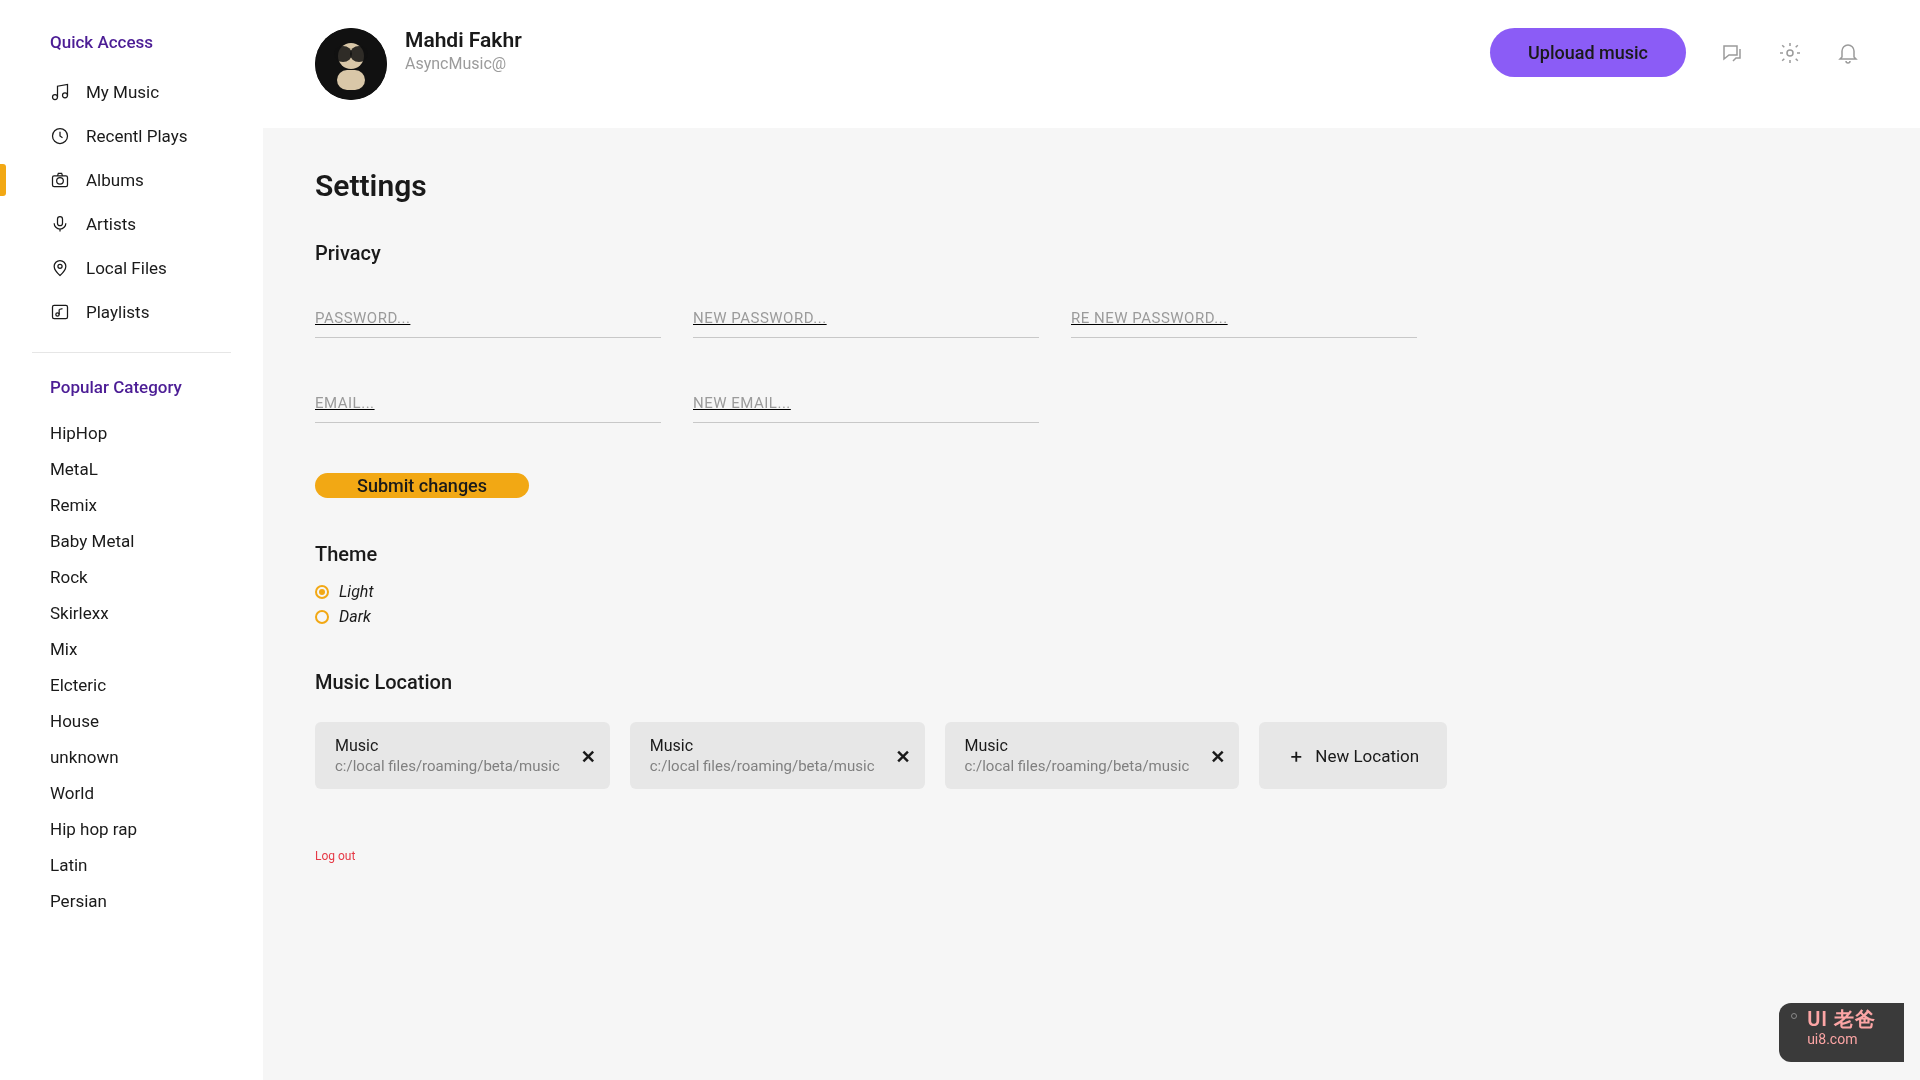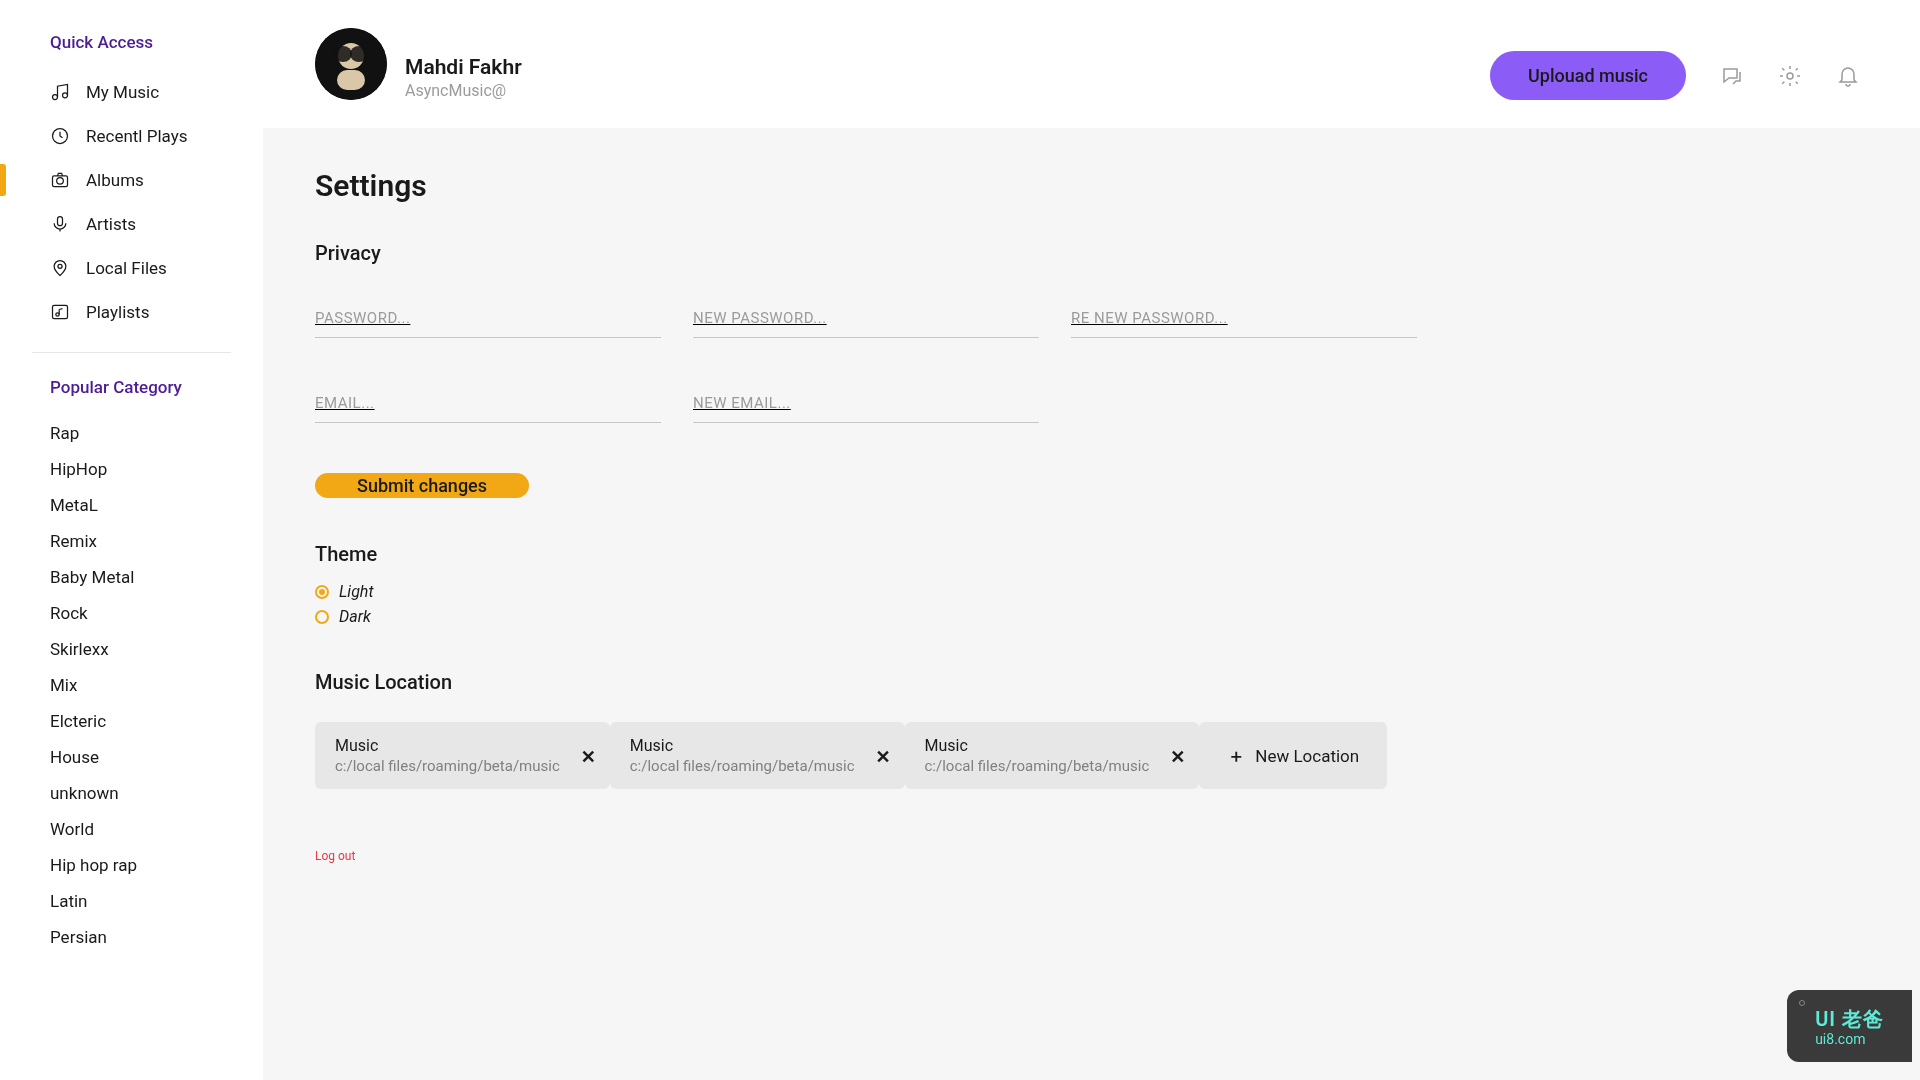--- a/index.html
+++ b/index.html
@@ -10,21 +10,21 @@
 .section-title { font-size:17px; color:#4c1d95; font-weight:500; padding:0 50px; margin-bottom:18px; }
 .nav-item { display:flex; align-items:center; padding:12px 50px; cursor:pointer; font-size:17px; color:#1a1a1a; position:relative; }
 .nav-item.active::before { content:''; position:absolute; left:0; top:6px; bottom:6px; width:6px; background:#f2a814; border-radius:0 3px 3px 0; }
 .nav-item .icon { width:20px; height:20px; margin-right:16px; display:flex; align-items:center; justify-content:center; }
 .nav-item .icon svg { width:20px; height:20px; stroke:#1a1a1a; fill:none; stroke-width:1.5; }
 .divider { height:1px; background:#e6e6e6; margin:18px 32px 24px 32px; }
 .cat-item { padding:8px 50px; font-size:17px; color:#1a1a1a; cursor:pointer; }
 
 
 .main { flex:1; background:linear-gradient(to bottom,#ffffff 0,#ffffff 128px,#f6f6f6 128px,#f6f6f6 100%); padding:0 0 0 0; overflow:auto; }
-.header { display:flex; align-items:flex-end; padding:28px 60px 28px 52px; background:#fff; }
+.header { display:flex; align-items:flex-start; padding:28px 60px 28px 52px; background:#fff; }
 .avatar { width:72px; height:72px; border-radius:50%; background:#1a1a1a; display:flex; align-items:center; justify-content:center; overflow:hidden; }
 .avatar svg { width:72px; height:72px; }
 .user-meta { margin-left:18px; }
 .user-name { font-size:21px; font-weight:600; color:#1a1a1a; }
 .user-handle { font-size:16px; color:#9b9b9b; margin-top:2px; }
 .header-actions { margin-left:auto; display:flex; align-items:center; gap:34px; }
 .upload-btn { background:#8b5cf6; color:#1a1a1a; font-size:18px; font-weight:500; padding:14px 38px; border:none; border-radius:26px; cursor:pointer; }
 .hicon { width:24px; height:24px; cursor:pointer; }
 .hicon svg { width:24px; height:24px; stroke:#9b9b9b; fill:none; stroke-width:1.5; }
 
@@ -36,32 +36,32 @@
 .input-row { display:flex; gap:32px; margin-bottom:50px;text-decoration:underline; }
 .uinput { width:346px; border:none; border-bottom:1px solid #c8c8c8; background:transparent; padding:6px 0 10px 0; font-size:15px; letter-spacing:0.5px; color:#1a1a1a; outline:none; }
 .uinput::placeholder { color:#9b9b9b; }
 .submit-btn { background:#f2a814; color:#1a1a1a; font-size:18px; font-weight:500; padding:2px 42px; border:none; border-radius:26px; cursor:pointer; margin-bottom:44px; }
 
 .radio-group { margin-bottom:44px; }
 .radio-row { display:flex; align-items:center; margin-bottom:6px; font-size:16px; color:#1a1a1a; cursor:pointer;font-style:italic; }
 .radio { width:14px; height:14px; border:2px solid #f2a814; border-radius:50%; margin-right:10px; display:flex; align-items:center; justify-content:center; }
 .radio.checked::after { content:''; width:6px; height:6px; background:#f2a814; border-radius:50%; }
 
-.loc-row { display:flex; margin-top:28px; margin-bottom:60px; }
+.loc-row { display:flex; gap:20px; margin-top:28px; margin-bottom:60px; }
 .loc-card { background:#e7e7e7; border-radius:6px; padding:14px 50px 14px 20px; position:relative; min-width:290px; }
 .loc-title { font-size:16px; color:#1a1a1a; }
 .loc-path { font-size:15px; color:#808080; margin-top:2px; }
 .loc-close { position:absolute; right:14px; top:50%; transform:translateY(-50%); font-size:18px; font-weight:700; color:#1a1a1a; cursor:pointer; }
 .loc-add { background:#e7e7e7; border-radius:6px; padding:0 28px; display:flex; align-items:center; gap:10px; cursor:pointer; font-size:17px; color:#1a1a1a; }
 .loc-add .plus { font-size:18px; font-weight:700; }
 
 .logout { color:#e63946; font-size:12px; cursor:pointer; }
 
 
-.watermark { position:fixed; right:8px; bottom:18px; background:#3a3a3a; color:#5eead4; padding:17px 28px 14px 28px; border-radius:12px 0 0 12px; font-size:14px; line-height:1.2; }
+.watermark { position:fixed; right:16px; bottom:18px; background:#3a3a3a; color:#fca5a5; padding:4px 28px 14px 28px; border-radius:12px 0 0 12px; font-size:14px; line-height:1.2; }
 .watermark .wm-top { font-size:20px; font-weight:600; letter-spacing:1px; }
 .watermark .wm-dot { position:absolute; top:10px; left:12px; width:6px; height:6px; border:1px solid #888; border-radius:50%; }
 </style>
 </head>
 <body>
 
 <div class="sidebar">
   <div class="section-title">Quick Access</div>
 
   <div class="nav-item">
@@ -119,21 +119,20 @@
           <circle cx="9" cy="15" r="2"></circle>
           <path d="M11 9l4-1"></path>
         </svg>
       </span>
     <span>Playlists</span>
   </div>
 
   <div class="divider"></div>
 
   <div class="section-title">Popular Category</div>
-  <div class="cat-item">Rap</div>
   <div class="cat-item">HipHop</div>
   <div class="cat-item">MetaL</div>
   <div class="cat-item">Remix</div>
   <div class="cat-item">Baby Metal</div>
   <div class="cat-item">Rock</div>
   <div class="cat-item">Skirlexx</div>
   <div class="cat-item">Mix</div>
   <div class="cat-item">Elcteric</div>
   <div class="cat-item">House</div>
   <div class="cat-item">unknown</div>

